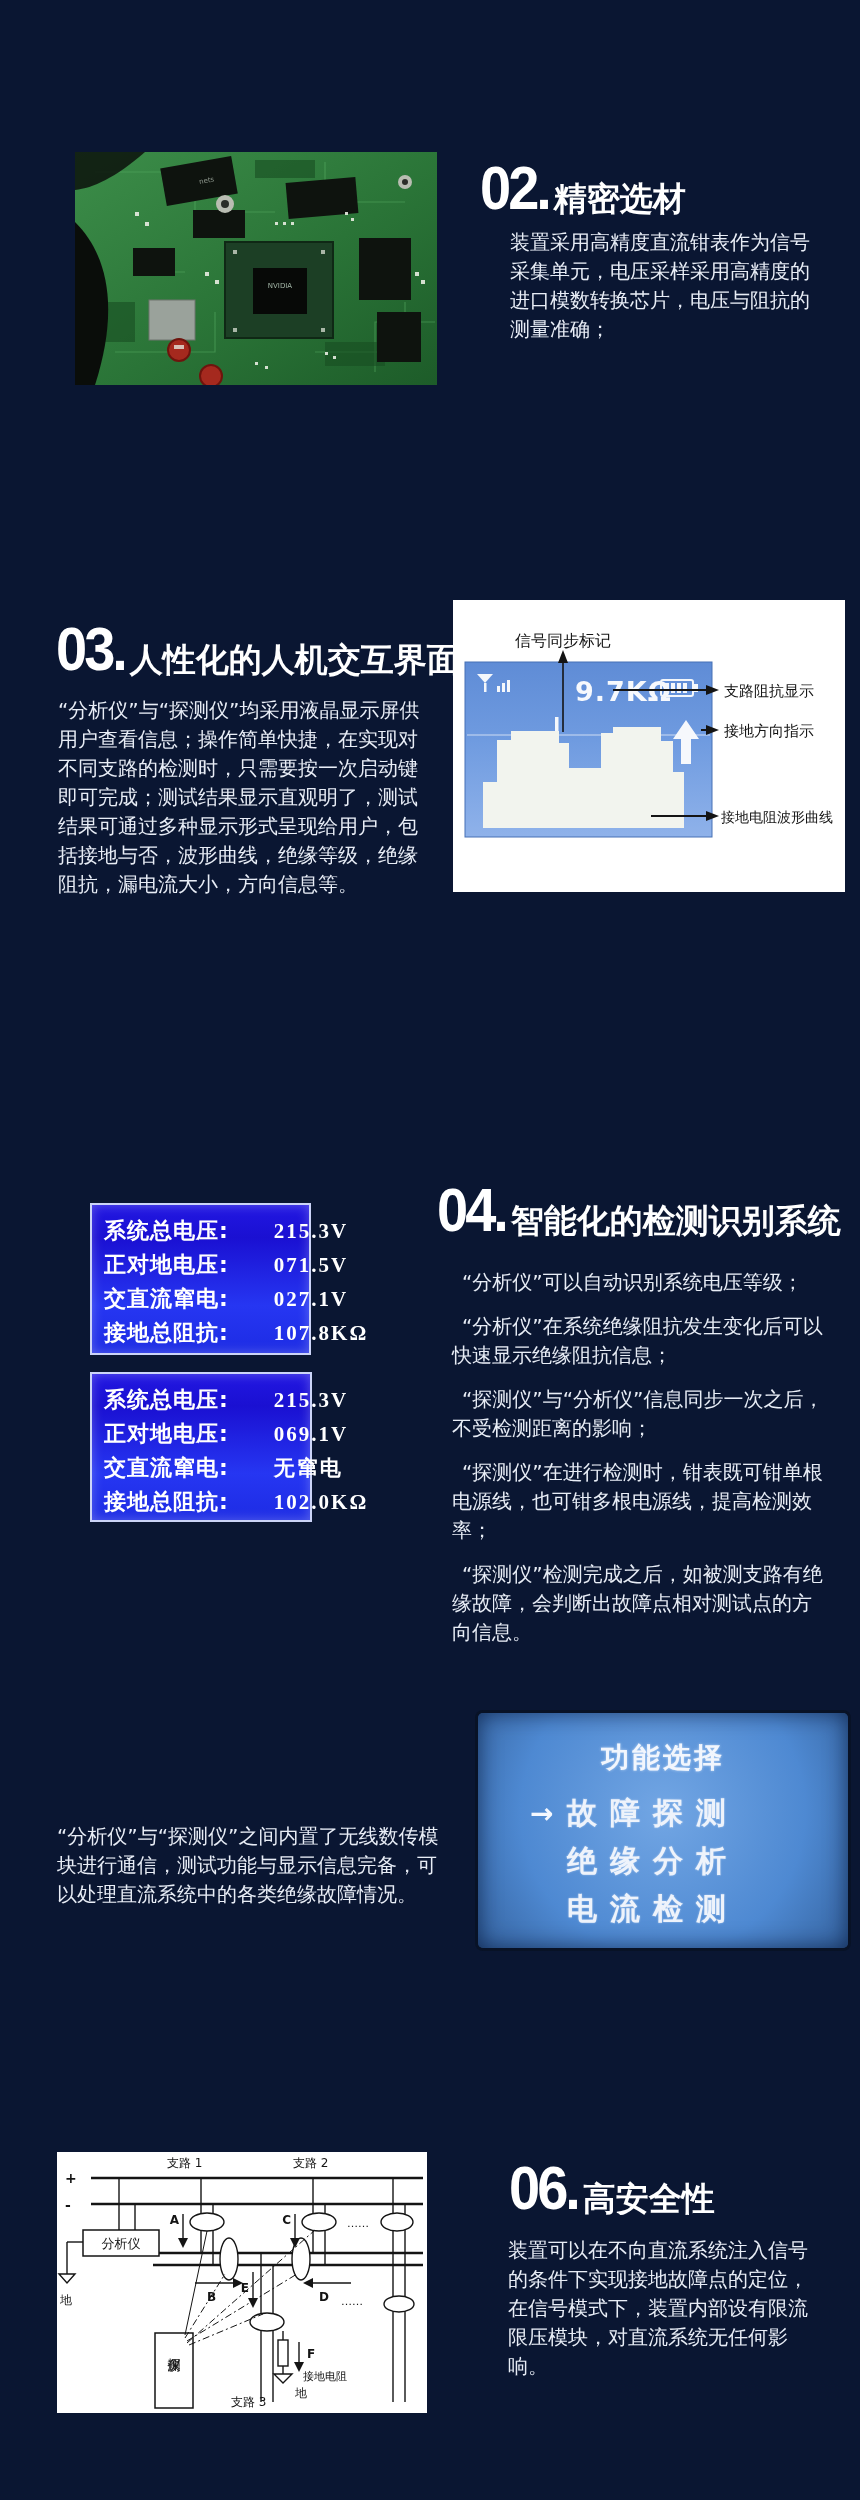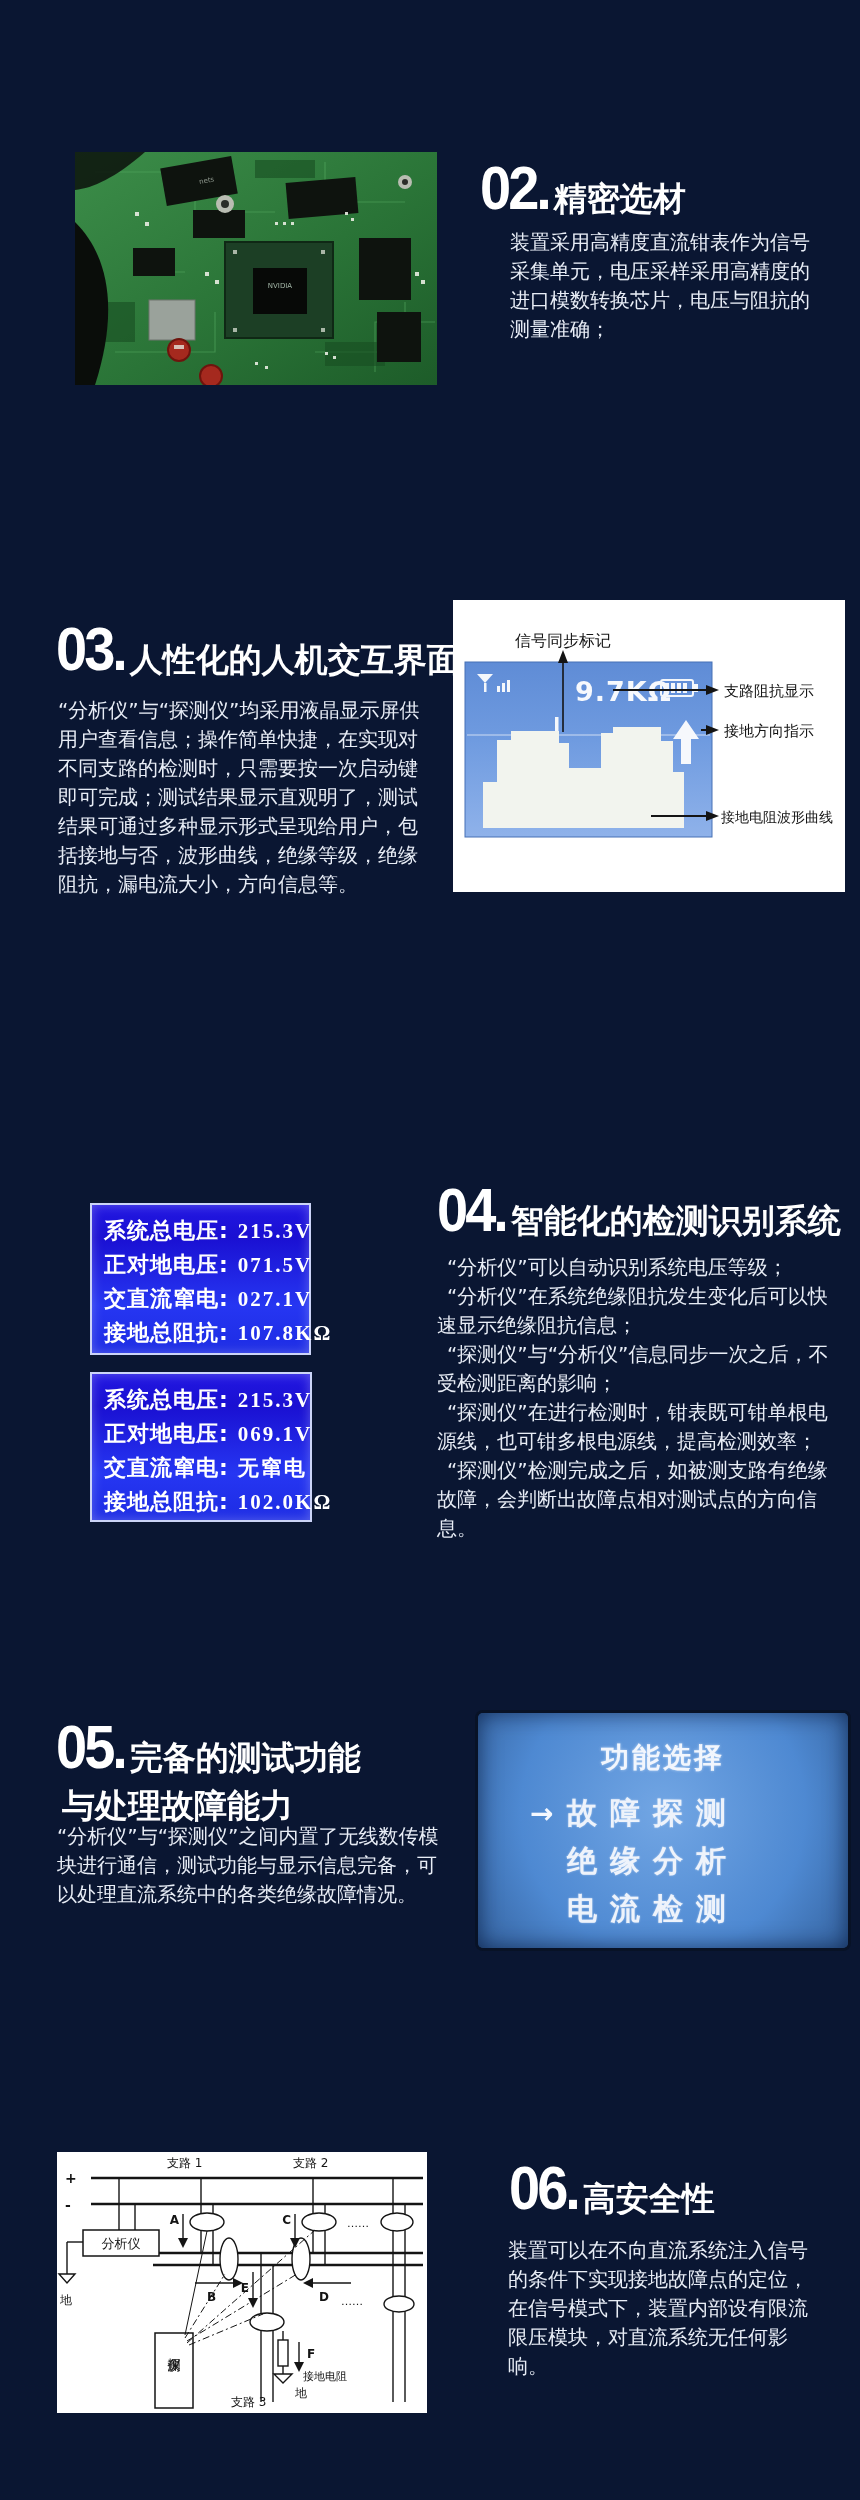--- a/index.html
+++ b/index.html
@@ -5,26 +5,26 @@
   html,body{margin:0;padding:0;background:#06101f;}
   #canvas{position:relative;width:860px;height:2500px;background:#0a1632;overflow:hidden;
           font-family:"DejaVu Sans",sans-serif;}
   .abs{position:absolute;}
   .heading{display:flex;align-items:baseline;color:#ffffff;font-weight:bold;white-space:nowrap;}
   .hnum{font-size:56px;line-height:1;letter-spacing:-3px;font-family:"Liberation Sans",sans-serif;
         display:inline-block;transform:scaleY(1.08);transform-origin:left bottom;}
   .hzh{font-size:33px;padding-left:5px;letter-spacing:0;}
   .hline2{color:#fff;font-weight:bold;font-size:33px;margin-left:6px;margin-top:3px;white-space:nowrap;}
   .body-text{color:#e8edf6;font-size:20px;line-height:29px;text-align:left;}
-  .body-text p{margin:0;text-indent:10px;}
+  .body-text p{margin:15px;text-indent:10px;}
   
   .lcdbox{background:linear-gradient(180deg,#2217e2 0%,#1a10d2 22%,#2636f2 68%,#1d2ce4 100%);
           border:2px solid #ccd4f8;box-shadow:inset 0 0 12px rgba(255,255,255,.28);
           box-sizing:border-box;padding:9px 0 0 12px;}
-  .lcdrow{display:flex;align-items:baseline;color:#ffffff;font-weight:bold;font-size:22px;line-height:33px;white-space:nowrap;}
+  .lcdrow{display:flex;align-items:baseline;color:#ffffff;font-weight:bold;font-size:22px;line-height:33px;white-space:nowrap;gap:36px;}
   .lcdrow .lbl{letter-spacing:1px;}
   .lcdrow .val{font-family:"Liberation Serif",serif;margin-left:9px;letter-spacing:2px;font-size:21px;}
   
   .menuscreen{background:radial-gradient(circle at 50% 42%,#72a6e4 0%,#4e89d2 62%,#35639f 100%);
               border-radius:5px;box-shadow:inset 0 0 22px rgba(2,16,48,.65), 0 0 0 3px #081226;}
   .menu-title{position:absolute;left:0;width:100%;text-align:center;font-size:28px;font-weight:bold;
               color:#f2f6fd;letter-spacing:3px;text-shadow:0 0 3px rgba(220,235,255,.7);}
   .menu-item{position:absolute;font-size:30px;font-weight:bold;color:#eef3fb;letter-spacing:13px;
              white-space:nowrap;text-shadow:0 0 2px rgba(230,240,255,.6);}
   .menu-cursor{position:absolute;font-size:28px;font-weight:bold;color:#f4f8ff;}
@@ -218,27 +218,20 @@
       <span class="hzh">智能化的检测识别系统</span>
   </div>
   <div class="abs body-text" style="left:437px;top:1253px;width:404px;">
     <p>“分析仪”可以自动识别系统电压等级；</p>
     <p>“分析仪”在系统绝缘阻抗发生变化后可以快速显示绝缘阻抗信息；</p>
     <p>“探测仪”与“分析仪”信息同步一次之后，不受检测距离的影响；</p>
     <p>“探测仪”在进行检测时，钳表既可钳单根电源线，也可钳多根电源线，提高检测效率；</p>
     <p>“探测仪”检测完成之后，如被测支路有绝缘故障，会判断出故障点相对测试点的方向信息。</p>
   </div>
 
-  <div class="abs" style="left:56px;top:1722px;">
-    <div class="heading">
-      <span class="hnum">05.</span>
-        <span class="hzh">完备的测试功能</span>
-    </div>
-    <div class="hline2">与处理故障能力</div>
-  </div>
   <div class="abs body-text" style="left:57px;top:1822px;width:392px;">“分析仪”与“探测仪”之间内置了无线数传模块进行通信，测试功能与显示信息完备，可以处理直流系统中的各类绝缘故障情况。</div>
 
   <div class="abs menuscreen" style="left:478px;top:1713px;width:337px;height:235px;padding-left:33px;">
     <div class="menu-title" style="top:26px;">功能选择</div>
     <div class="menu-cursor" style="left:52px;top:84px;">→</div>
     <div class="menu-item" style="left:89px;top:80px;">故障探测</div>
     <div class="menu-item" style="left:89px;top:128px;">绝缘分析</div>
     <div class="menu-item" style="left:89px;top:176px;">电流检测</div>
   </div>
 

